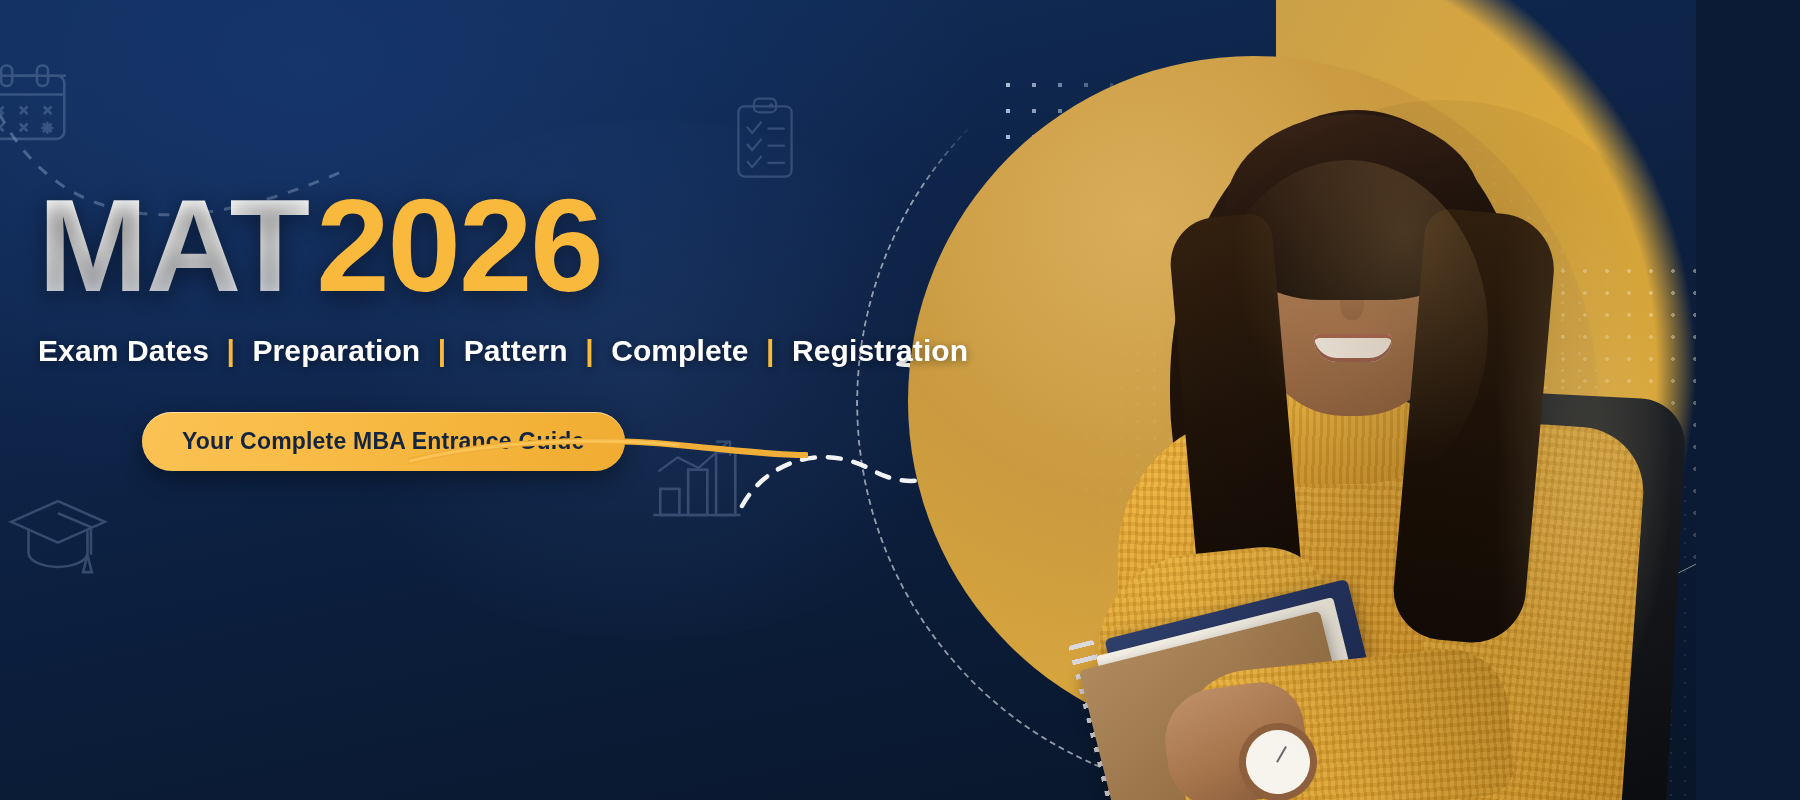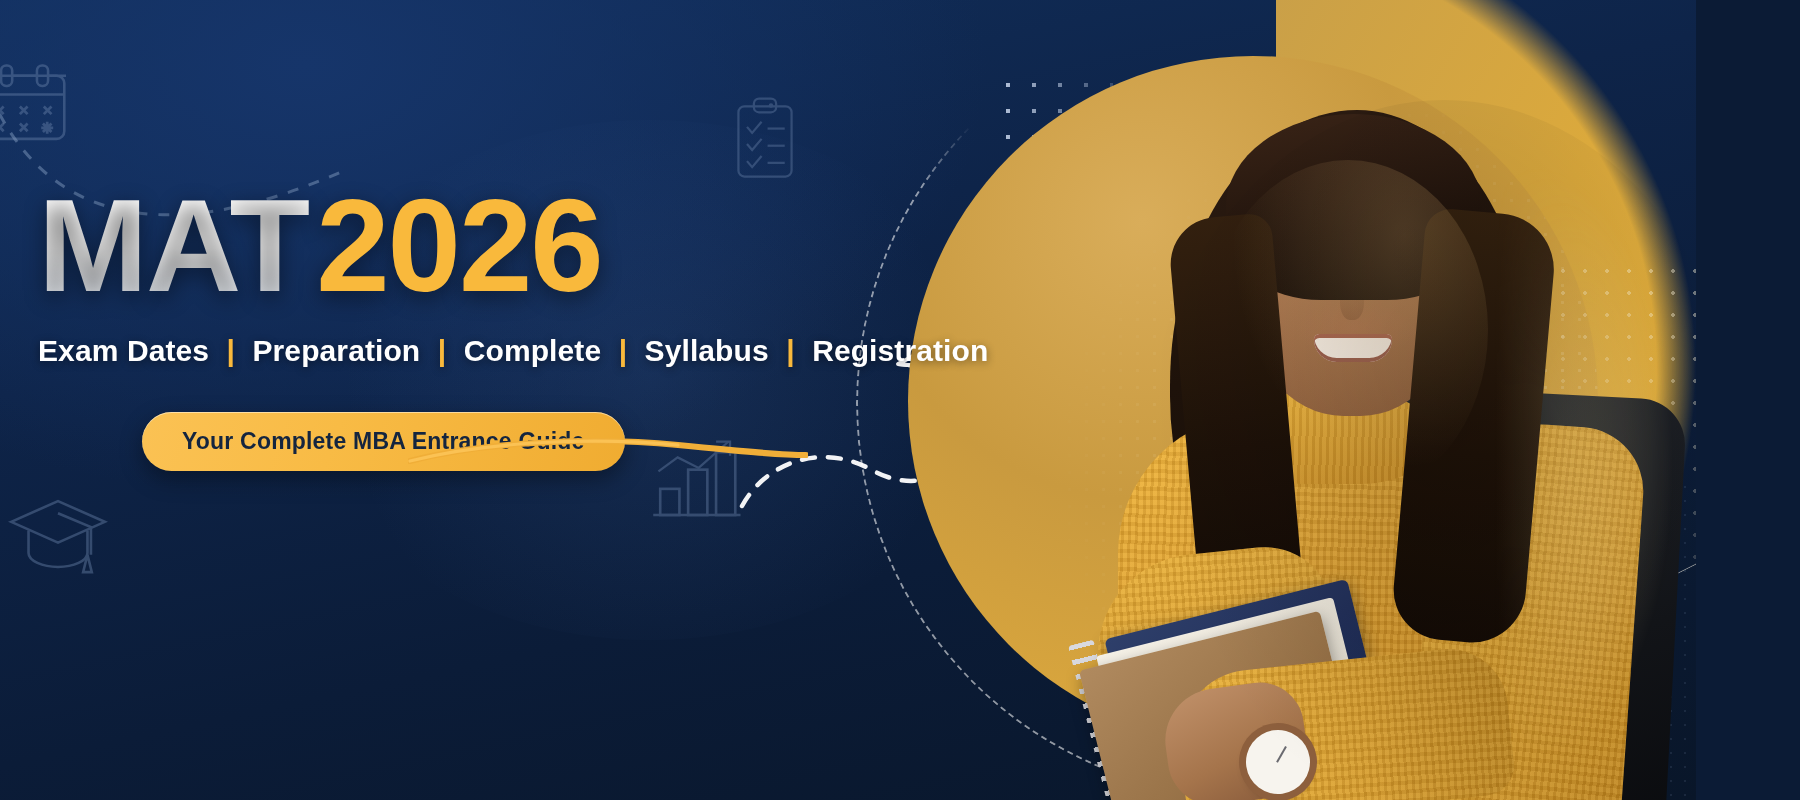--- a/index.html
+++ b/index.html
@@ -446,23 +446,23 @@
 
     <div class="headline">
       <span class="hl-mat">MAT</span><span class="hl-year">2026</span>
     </div>
 
     <div class="subline">
       <span>Exam Dates</span>
       <span class="sep">|</span>
       <span>Preparation</span>
       <span class="sep">|</span>
+      <span>Pattern</span>
+      <span class="sep">|</span>
       <span>Complete</span>
-      <span class="sep">|</span>
-      <span>Syllabus</span>
       <span class="sep">|</span>
       <span>Registration</span>
     </div>
 
     <svg class="swoosh" viewBox="0 0 400 34" fill="none">
       <path d="M2 26 C 80 6, 190 2, 270 10 C 330 16, 370 20, 398 20" stroke="#F0AE38" stroke-width="6" stroke-linecap="round"></path>
       <path d="M2 26 C 80 6, 190 2, 270 10" stroke="#FBC254" stroke-width="3.2" stroke-linecap="round"></path>
     </svg>
 
     <button class="badge">Your Complete MBA Entrance Guide</button>

